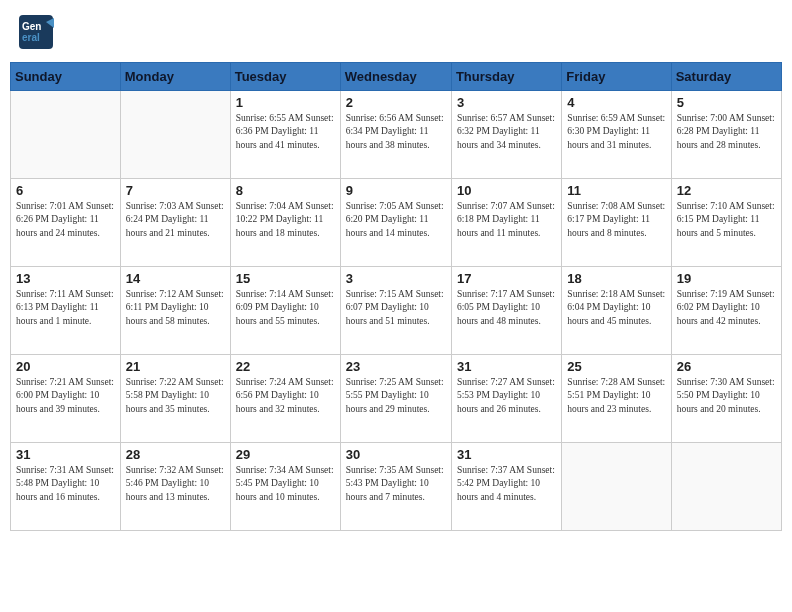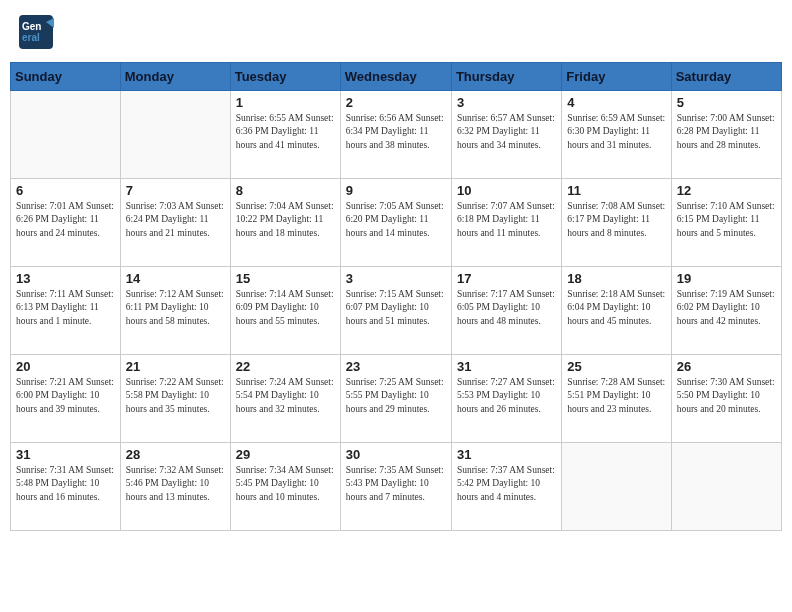--- a/index.html
+++ b/index.html
@@ -243,21 +243,21 @@
         </td>
         <td>
           <div class="day-number">21</div>
           <div class="day-info">Sunrise: 7:22 AM
 Sunset: 5:58 PM
 Daylight: 10 hours and 35 minutes.</div>
         </td>
         <td>
           <div class="day-number">22</div>
           <div class="day-info">Sunrise: 7:24 AM
-Sunset: 5:54 PM
+Sunset: 6:56 PM
 Daylight: 10 hours and 32 minutes.</div>
         </td>
         <td>
           <div class="day-number">23</div>
           <div class="day-info">Sunrise: 7:25 AM
 Sunset: 5:55 PM
 Daylight: 10 hours and 29 minutes.</div>
         </td>
         <td>
           <div class="day-number">31</div>

